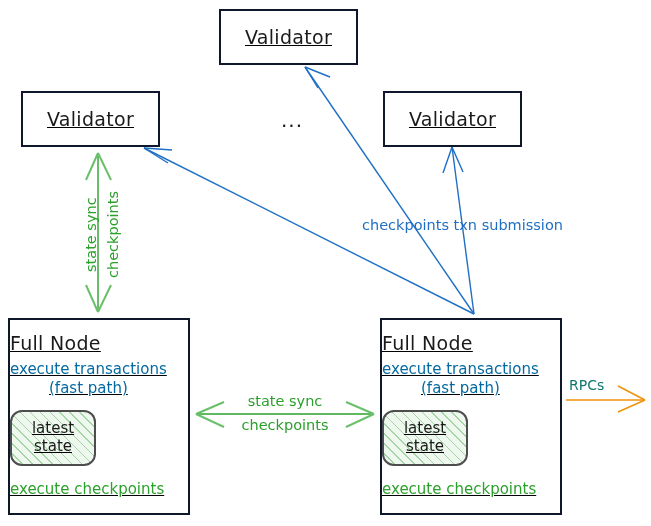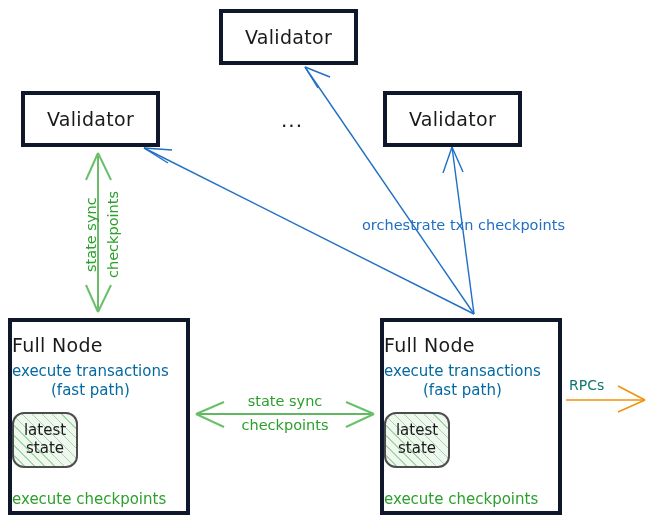--- a/index.html
+++ b/index.html
@@ -22,22 +22,23 @@
     width: 651px;
     height: 526px;
     overflow: visible;
   }
   svg.layer.arrows { z-index: 2; }
 
   .node-box {
     position: absolute;
     box-sizing: border-box;
     background: #ffffff;
-    border: 4px solid #0f172a;
+    border: 2px solid #0f172a;
     z-index: 3;
+    text-decoration: underline;
   }
   .validator-box {
     display: flex;
     align-items: center;
     justify-content: center;
   }
   .validator-label {
     font-size: 19px;
     color: #1a1a1a;
     font-family: "DejaVu Sans", sans-serif;
@@ -56,21 +57,21 @@
     letter-spacing: 0.3px;
   }
   .fullnode-blue {
     font-size: 15px;
     color: #0369a1;
     text-align: center;
     line-height: 1.25;
   }
   .latest-state {
     margin-top: 12px;
-    width: 66px;
+    width: 86px;
     height: 56px;
     box-sizing: border-box;
     border: 2px solid #4d4d4d;
     border-radius: 12px;
     background-color: #eef8ee;
     background-image: repeating-linear-gradient(
       45deg,
       rgba(106, 183, 106, 0.55) 0px,
       rgba(106, 183, 106, 0.55) 1px,
       rgba(255,255,255,0) 1px,
@@ -80,21 +81,21 @@
     flex-direction: column;
     align-items: center;
     justify-content: center;
     line-height: 1.15;
   }
   .latest-state span {
     font-size: 15px;
     color: #1a1a1a;
   }
   .fullnode-green {
-    margin-top: 22px;
+    margin-top: 14px;
     font-size: 15px;
     color: #2ca02c;
     text-align: center;
   }
 
   .edge-label {
     position: absolute;
     z-index: 4;
     font-size: 14.5px;
     line-height: 1.25;
@@ -214,17 +215,17 @@
     </div>
     <div class="fullnode-green">execute checkpoints</div>
   </div>
 
   <div class="vert-label" style="left:82px; top:185px; height:100px;">state sync</div>
   <div class="vert-label" style="left:104px; top:185px; height:100px;">checkpoints</div>
 
   <div class="edge-label green" style="left:225px; top:392px; width:120px;">state sync</div>
   <div class="edge-label green" style="left:225px; top:416px; width:120px;">checkpoints</div>
 
-  <div class="edge-label blue" style="left:362px; top:216px; width:220px; text-align:left;">orchestrate txn checkpoints</div>
+  <div class="edge-label blue" style="left:362px; top:216px; width:220px; text-align:left;">checkpoints txn submission</div>
 
   <div class="edge-label orange" style="left:569px; top:377px; width:50px; text-align:left;">RPCs</div>
 
 </div>
 
 </body></html>

